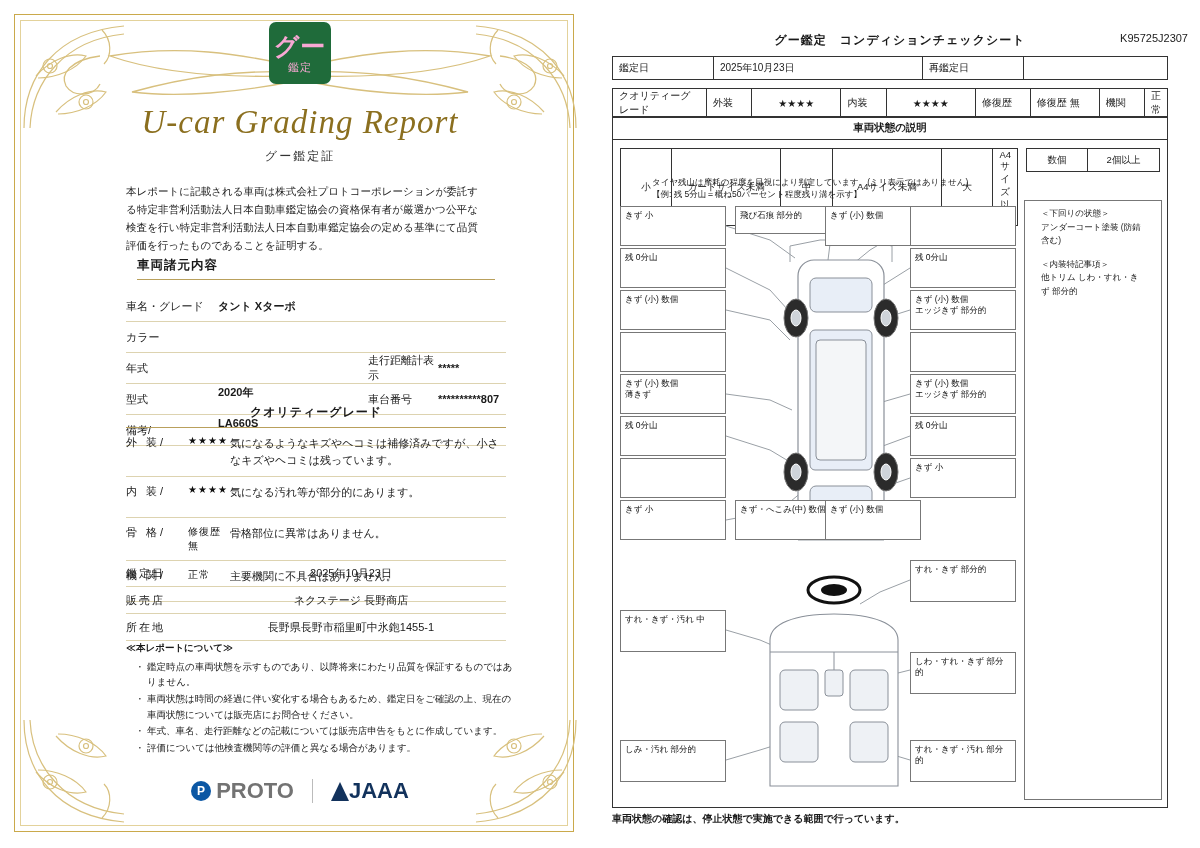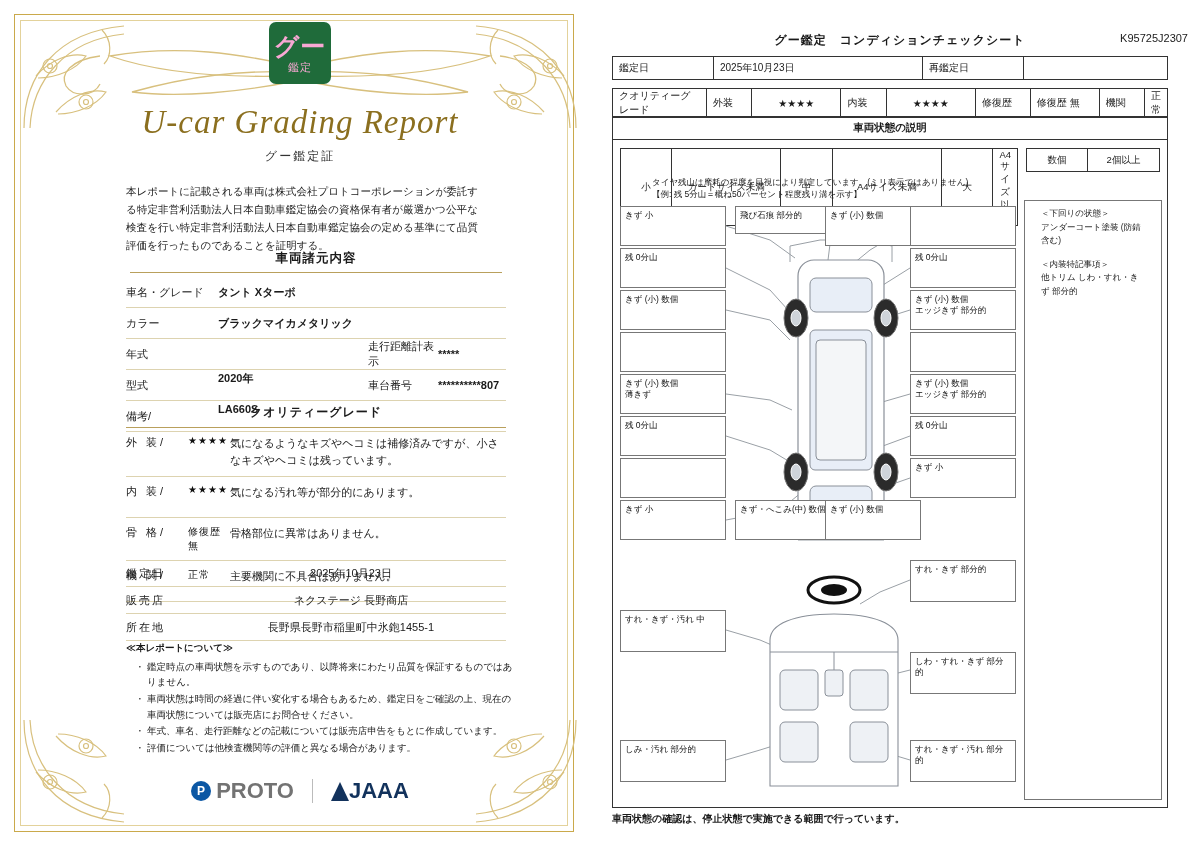--- a/index.html
+++ b/index.html
@@ -21,21 +21,21 @@
   .logo{position:absolute;left:50%;top:22px;transform:translateX(-50%);width:62px;height:62px;z-index:3;}
   .logo .badge{width:62px;height:62px;background:#1f6b3a;border-radius:7px;display:flex;flex-direction:column;align-items:center;justify-content:center;color:#f9a8d4;line-height:1;}
   .logo .badge .g{font-size:25px;font-weight:bold;letter-spacing:1px;}
   .logo .badge .k{font-size:11px;margin-top:3px;letter-spacing:1px;}
 
   .title{position:absolute;left:0;right:0;top:104px;text-align:center;font-family:"Liberation Serif","DejaVu Serif",serif;font-style:italic;font-size:33px;color:#8b6f1f;letter-spacing:1px;}
   .subtitle{position:absolute;left:0;right:0;top:148px;text-align:center;font-size:12px;color:#333;letter-spacing:2px;}
 
   .intro{position:absolute;left:126px;top:182px;width:352px;font-size:10.5px;line-height:1.72;color:#1a1a1a;text-align:justify;}
 
-  .sec-title{text-align:center;font-size:12.5px;font-weight:bold;letter-spacing:1px;margin:4px;}
+  .sec-title{text-align:left;font-size:12.5px;font-weight:bold;letter-spacing:1px;margin:11px;}
   .spec{position:absolute;left:126px;top:246px;width:380px;}
   .spec .hd{border-bottom:1px solid #b9a05c;padding-bottom:5px;}
   .row{display:flex;align-items:center;border-bottom:1px solid #ddd3b0;height:30px;font-size:11px;}
   .row .lbl{width:92px;color:#1a1a1a;}
   .row .val{flex:1;font-weight:bold;}
   .row .lbl2{width:70px;}
   .row .val2{width:150px;font-weight:bold;margin-top:48px;}
 
   .qg{position:absolute;left:126px;top:404px;width:380px;}
   .qg .hd{text-align:center;font-size:12px;font-weight:bold;letter-spacing:1px;padding-bottom:6px;border-bottom:1px solid #b9a05c;}
@@ -130,21 +130,20 @@
     <div class="intro">本レポートに記載される車両は株式会社プロトコーポレーションが委託する特定非営利活動法人日本自動車鑑定協会の資格保有者が厳選かつ公平な検査を行い特定非営利活動法人日本自動車鑑定協会の定める基準にて品質評価を行ったものであることを証明する。</div>
 
     <div class="spec">
       <div class="hd sec-title">車両諸元内容</div>
       <div class="row">
         <div class="lbl">車名・グレード</div>
         <div class="val">タント Xターボ</div>
       </div>
       <div class="row">
         <div class="lbl">カラー</div>
-        <div class="val">ブラックマイカメタリック</div>
       </div>
       <div class="row">
         <div class="lbl">年式</div>
         <div class="val2">2020年</div>
         <div class="lbl2">走行距離計表示</div>
         <div class="val">*****</div>
       </div>
       <div class="row">
         <div class="lbl">型式</div>
         <div class="val2">LA660S</div>

